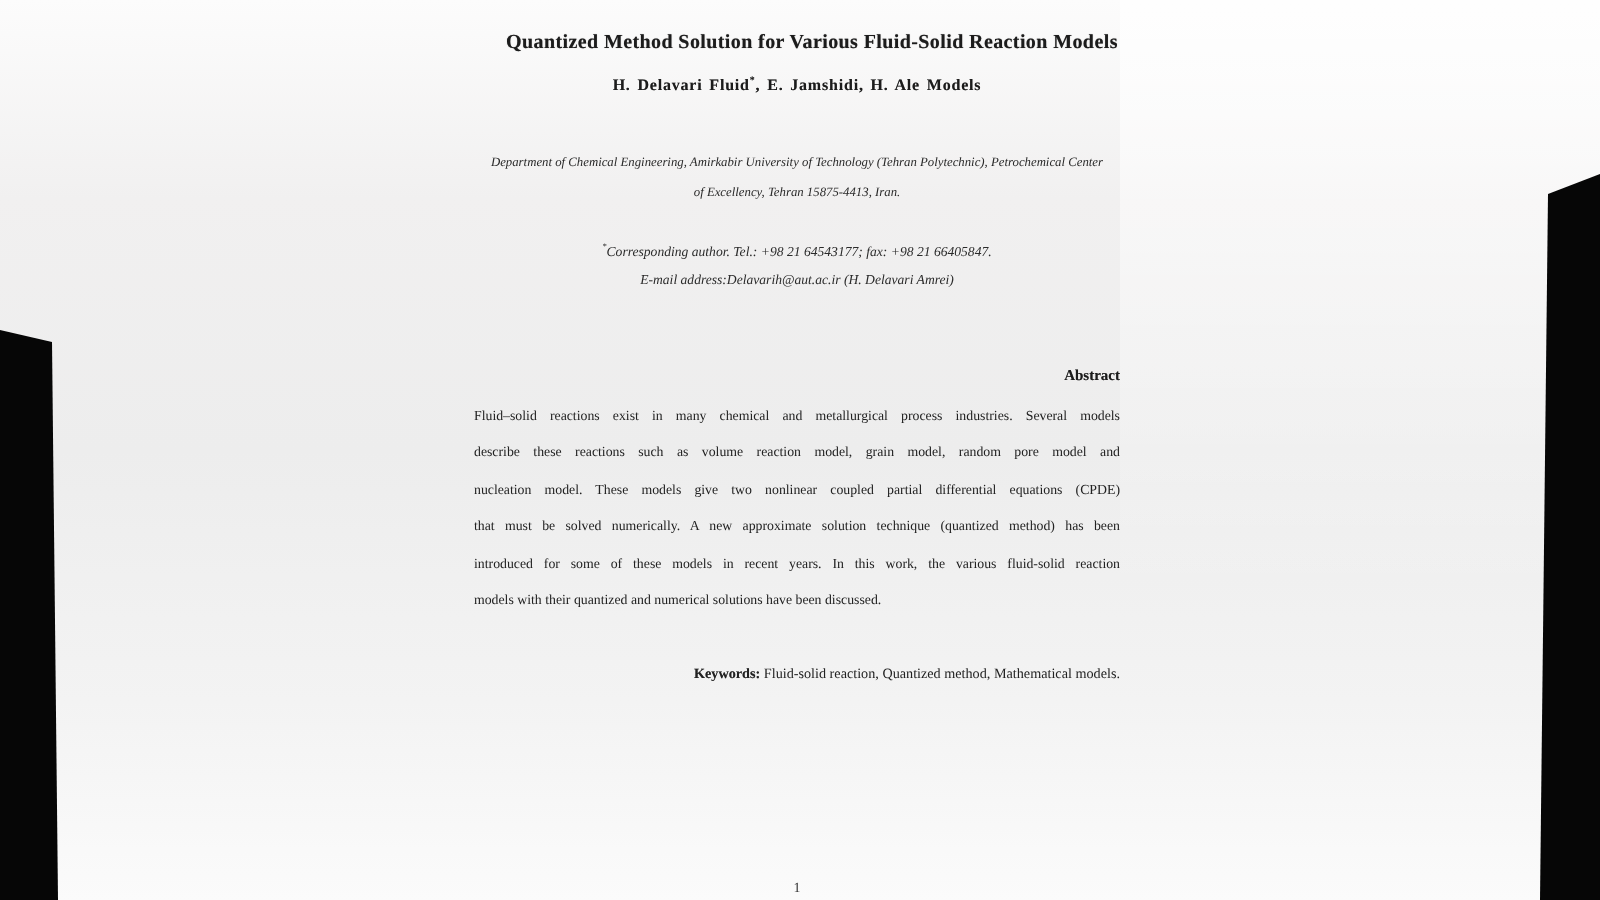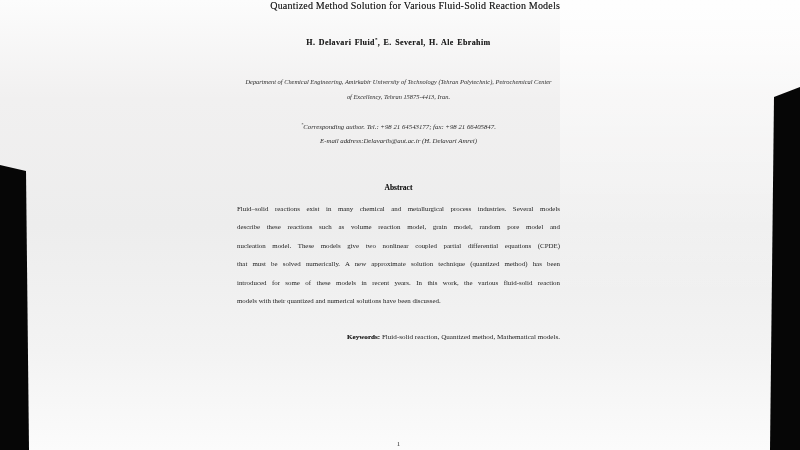--- a/index.html
+++ b/index.html
@@ -37,24 +37,24 @@
 
   .content {
     position: absolute;
     left: 237px; top: 0; width: 323px; height: 450px;
   }
 
   .blk { position: absolute; left: 0; width: 100%; }
 
   .title {
     top: 0px;
-    margin: 0;
-    font-size: 10px; font-weight: normal; line-height: 12px;
+    margin: 16px;
+    font-size: 10px; font-weight: bold; line-height: 12px;
     letter-spacing: 0.2px;
-    text-align: right; white-space: nowrap;
+    text-align: left; white-space: nowrap;
     text-shadow: 0 0 0.4px rgba(0,0,0,0.5);
   }
 
   .authors {
     top: 37px;
     font-size: 8px; font-weight: bold; line-height: 12px;
     letter-spacing: 0.4px; word-spacing: 1px;
     text-align: center; white-space: nowrap;
     text-shadow: 0 0 0.3px rgba(0,0,0,0.45);
   }
@@ -71,21 +71,21 @@
     font-size: 6.8px; font-style: italic; line-height: 13.5px;
     text-align: center; white-space: nowrap;
     color: #2a2a2a;
   }
 
   sup { font-size: 62%; vertical-align: super; line-height: 0; }
 
   .abs-head {
     top: 182px;
     font-size: 7.5px; font-weight: bold; line-height: 12px;
-    text-align: center;
+    text-align: right;
     text-shadow: 0 0 0.3px rgba(0,0,0,0.45);
   }
 
   .abs {
     top: 199.5px;
     font-size: 6.9px; line-height: 18.6px;
     color: #222222;
   }
   .abs-line {
     height: 18.6px; overflow: hidden;
@@ -114,21 +114,21 @@
 <div class="canvas">
 
   <div class="sheen"></div>
   <div class="edge edge-left"></div>
   <div class="edge edge-right"></div>
 
   <div class="content">
 
     <h1 class="blk title">Quantized Method Solution for Various Fluid-Solid Reaction Models</h1>
 
-    <div class="blk authors"><span>H. Delavari Fluid</span><sup>*</sup><span>, E. Several, H. Ale Ebrahim</span></div>
+    <div class="blk authors"><span>H. Delavari Fluid</span><sup>*</sup><span>, E. Jamshidi, H. Ale Models</span></div>
 
     <div class="blk affil">
       <div>Department of Chemical Engineering, Amirkabir University of Technology (Tehran Polytechnic), Petrochemical Center</div>
       <div>of Excellency, Tehran 15875-4413, Iran.</div>
     </div>
 
     <div class="blk corr">
       <div><sup>*</sup><span>Corresponding author. Tel.: +98 21 64543177; fax: +98 21 66405847.</span></div>
       <div>E-mail address:Delavarih@aut.ac.ir (H. Delavari Amrei)</div>
     </div>

